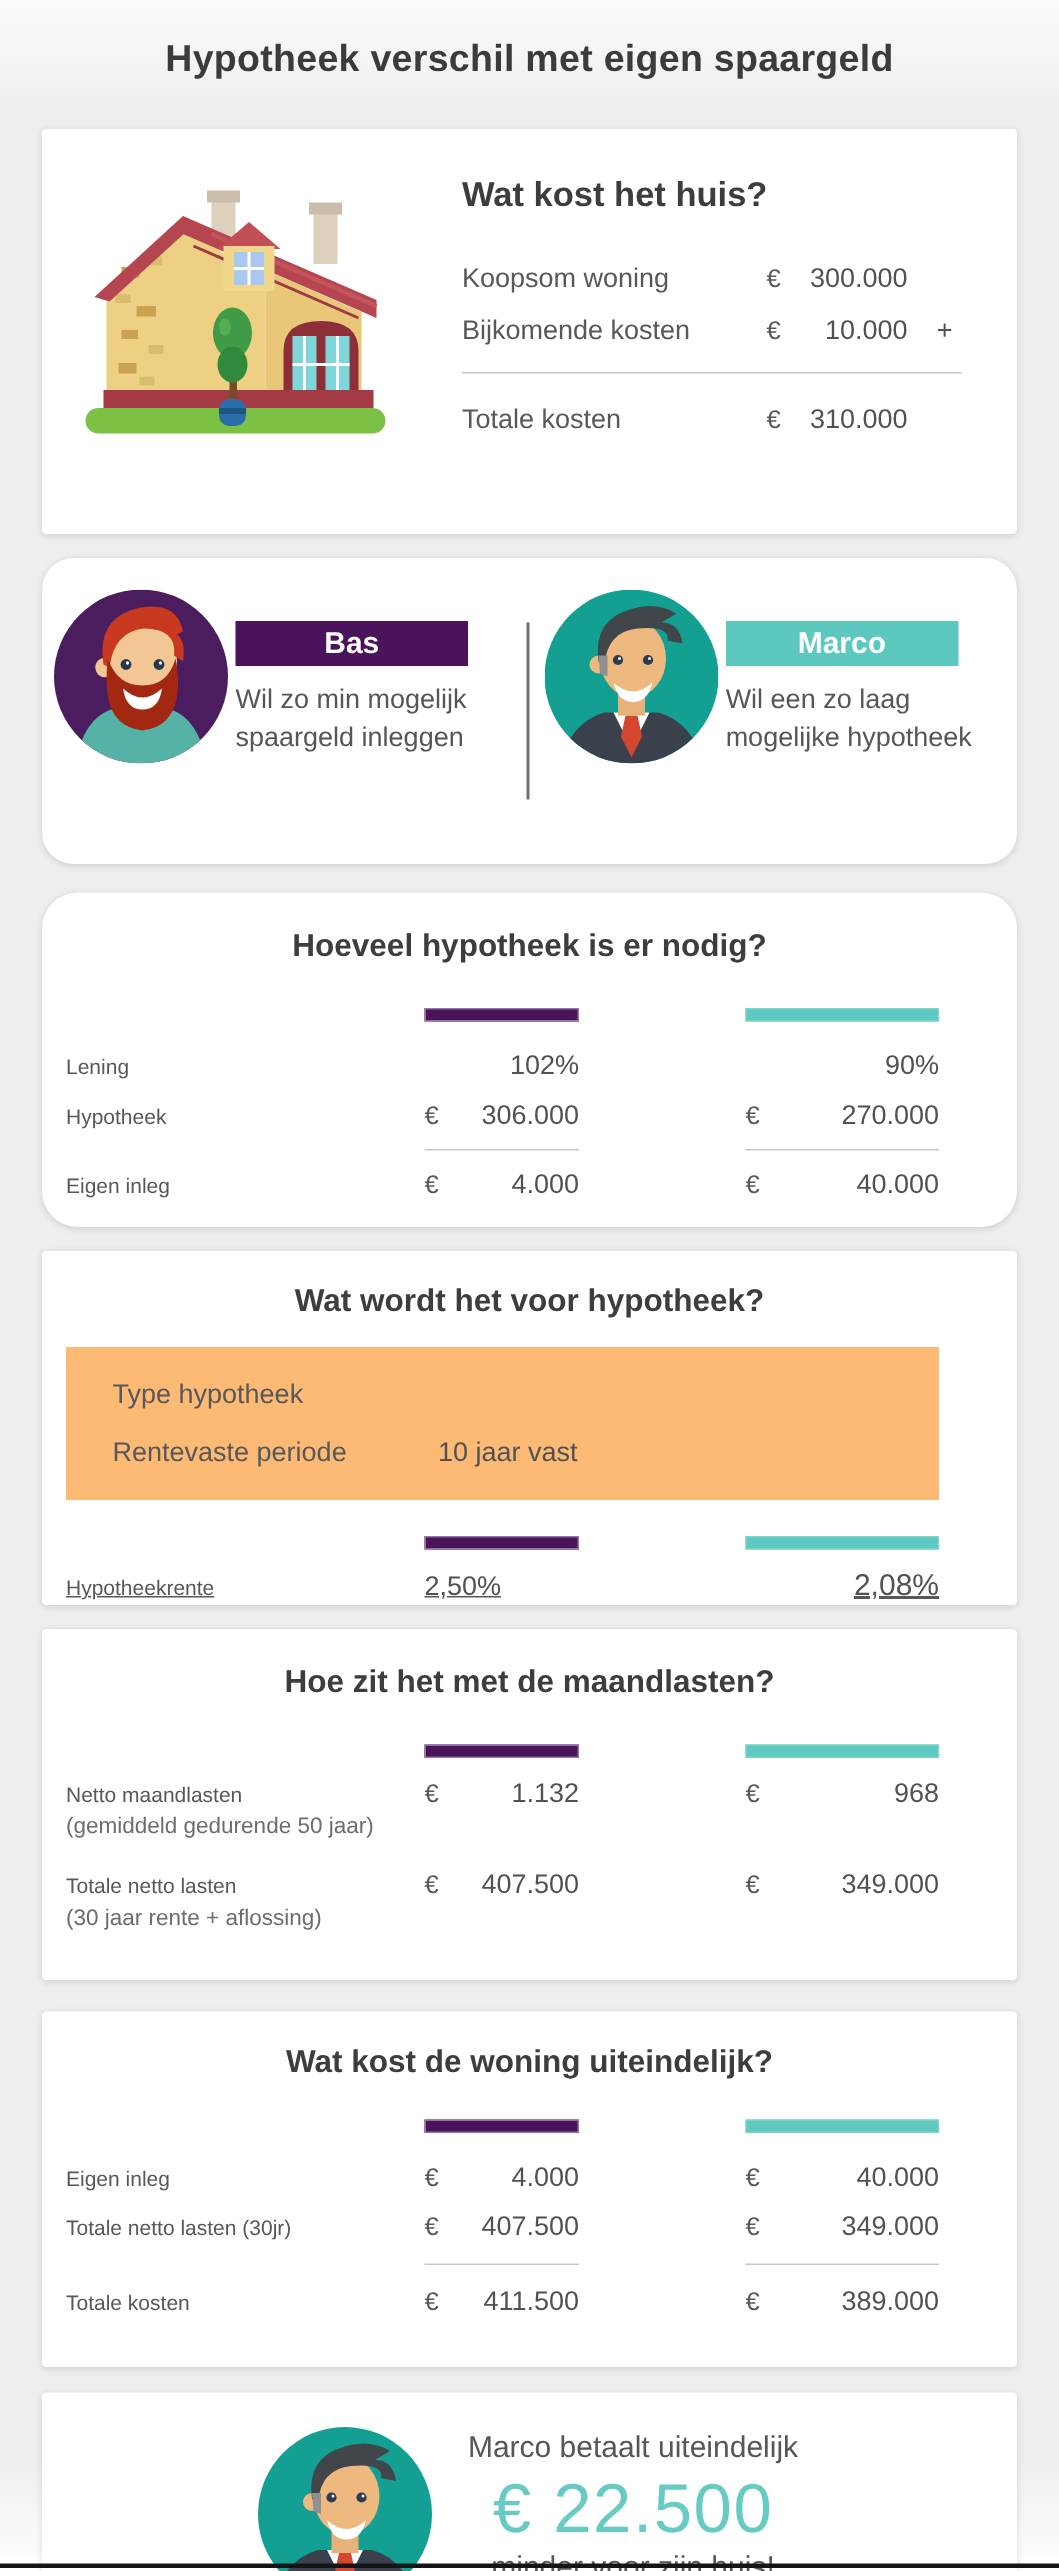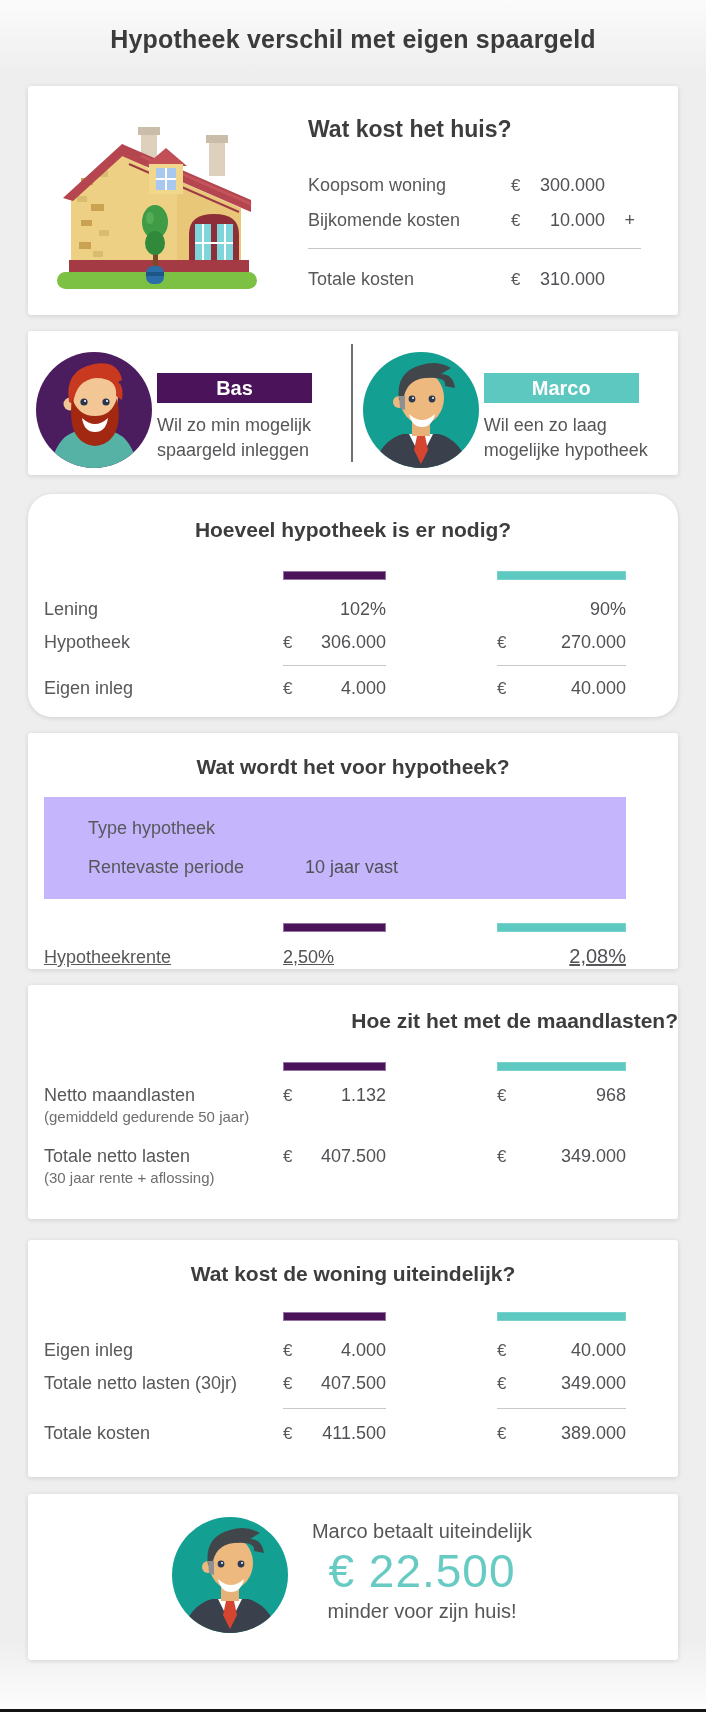--- a/index.html
+++ b/index.html
@@ -18,75 +18,75 @@
     text-align:center; font-size:25px; font-weight:bold; color:#3b3b3c; letter-spacing:.2px;
   }
   .card {
     background:#fff; border-radius:3px;
     box-shadow:0 1px 5px rgba(0,0,0,.13);
     overflow:hidden; position:relative;
   }
   .card-title { text-align:center; font-size:21px; font-weight:bold; color:#3d3d3e; }
 
   
-  .card1 { margin-top:25px; height:229px; }
+  .card1 { margin-top:25px; height:270px; }
   .house-row { display:flex; padding:26px 0 0 25px; }
   .house-fig { width:210px; height:172px; margin-top:10px; flex:none; }
   .hc-right { margin-left:45px; width:333px; padding-top:2px; }
   .hc-title { font-size:23px; font-weight:bold; color:#3d3d3e; line-height:30px; margin-bottom:24px; }
   .hc-row { display:grid; grid-template-columns:1fr 94px 36px; line-height:34px; font-size:18px; align-items:baseline; }
   .hc-money { display:flex; justify-content:space-between; align-items:baseline; }
   .cur { font-size:17px; color:#58585b; }
   .val { font-size:18px; color:#515155; }
   .hc-suffix { text-align:right; padding-right:6px; color:#515155; }
   .hc-div { border-top:1.5px solid #c6c6c6; margin:10px 0 13px; }
 
   
-  .card2 { margin-top:16px; height:144px; display:flex; }
+  .card2 { margin-top:16px; height:204px; display:flex;border-radius:21px; }
   .p-half { flex:1; display:flex; padding-top:21px; }
   .p-half.left { padding-left:8px; }
   .p-half.right { padding-left:10px; }
   .avatar { width:116px; height:116px; border-radius:50%; overflow:hidden; flex:none; }
   .p-col { margin-left:5px; margin-top:21px; }
   .p-name { width:155px; height:30px; line-height:30px; text-align:center; color:#fff; font-weight:bold; font-size:20px; }
   .p-name-bas { background:#4a135a; }
   .p-name-marco { background:#5cc8c0; }
   .p-desc { margin-top:10px; font-size:18px; line-height:25px; color:#565659; }
   .p-divider { width:1.5px; height:118px; background:#707073; align-self:center; flex:none; }
 
   
   .crow { display:grid; grid-template-columns:1fr 103px 111px 129px; padding:0 52px 0 16px; align-items:baseline; }
-  .clabel { font-size:18px; color:#58585b; line-height:22px; }
+  .clabel { font-size:14px; color:#58585b; line-height:22px; }
   .csub { font-size:15px; color:#6d6d70; line-height:21px; }
   .ccell { display:flex; justify-content:space-between; align-items:baseline; }
   .bar { height:9px; width:100%; }
   .bar-bas { background:#4a135a; border:1px solid #9474a5; }
   .bar-marco { background:#5ec9c1; border:1px solid #79d3cb; }
   .cdiv { border-top:1.5px solid #c8c8c8; height:0; align-self:center; }
   .bars-row { align-items:center; }
   .rows-18 .crow { line-height:33px; }
 
   .card3 { margin-top:19px; height:223px;border-radius:24px; }
   .card3 .card-title { padding-top:24px; }
   .card3 .bars-row { margin-top:29px; }
   .card3 .r1 { margin-top:13px; }
   .card3 .divrow { margin:6px 0; }
 
   .card4 { margin-top:16px; height:236px; }
   .card4 .card-title { padding-top:22px; }
-  .info-box { margin:18px 52px 0 16px; background:#c4b5fd; padding:12px 0 12px 44px; }
+  .info-box { margin:18px 52px 0 16px; background:#fdba74; padding:12px 0 12px 31px; }
   .info-row { display:grid; grid-template-columns:217px 1fr; font-size:18px; line-height:39px; }
   .info-label { color:#58585b; } .info-value { color:#515155; }
   .card4 .bars-row { margin-top:24px; }
   .rate-row { margin-top:13px;text-decoration:underline; }
   .rate-bas { font-size:18px; color:#515155; text-align:left; }
   .rate-marco { font-size:20px; color:#515155; text-align:right; }
 
   .card5 { margin-top:16px; height:234px; }
-  .card5 .card-title { padding-top:24px;text-align:right; }
+  .card5 .card-title { padding-top:24px; }
   .card5 .bars-row { margin-top:29px; }
   .card5 .r1 { margin-top:13px; }
   .card5 .r2 { margin-top:18px; }
 
   .card6 { margin-top:21px; height:237px; }
   .card6 .card-title { padding-top:22px; }
   .card6 .bars-row { margin-top:26px; }
   .card6 .r1 { margin-top:13px; }
   .card6 .divrow { margin:8px 0; }
 

